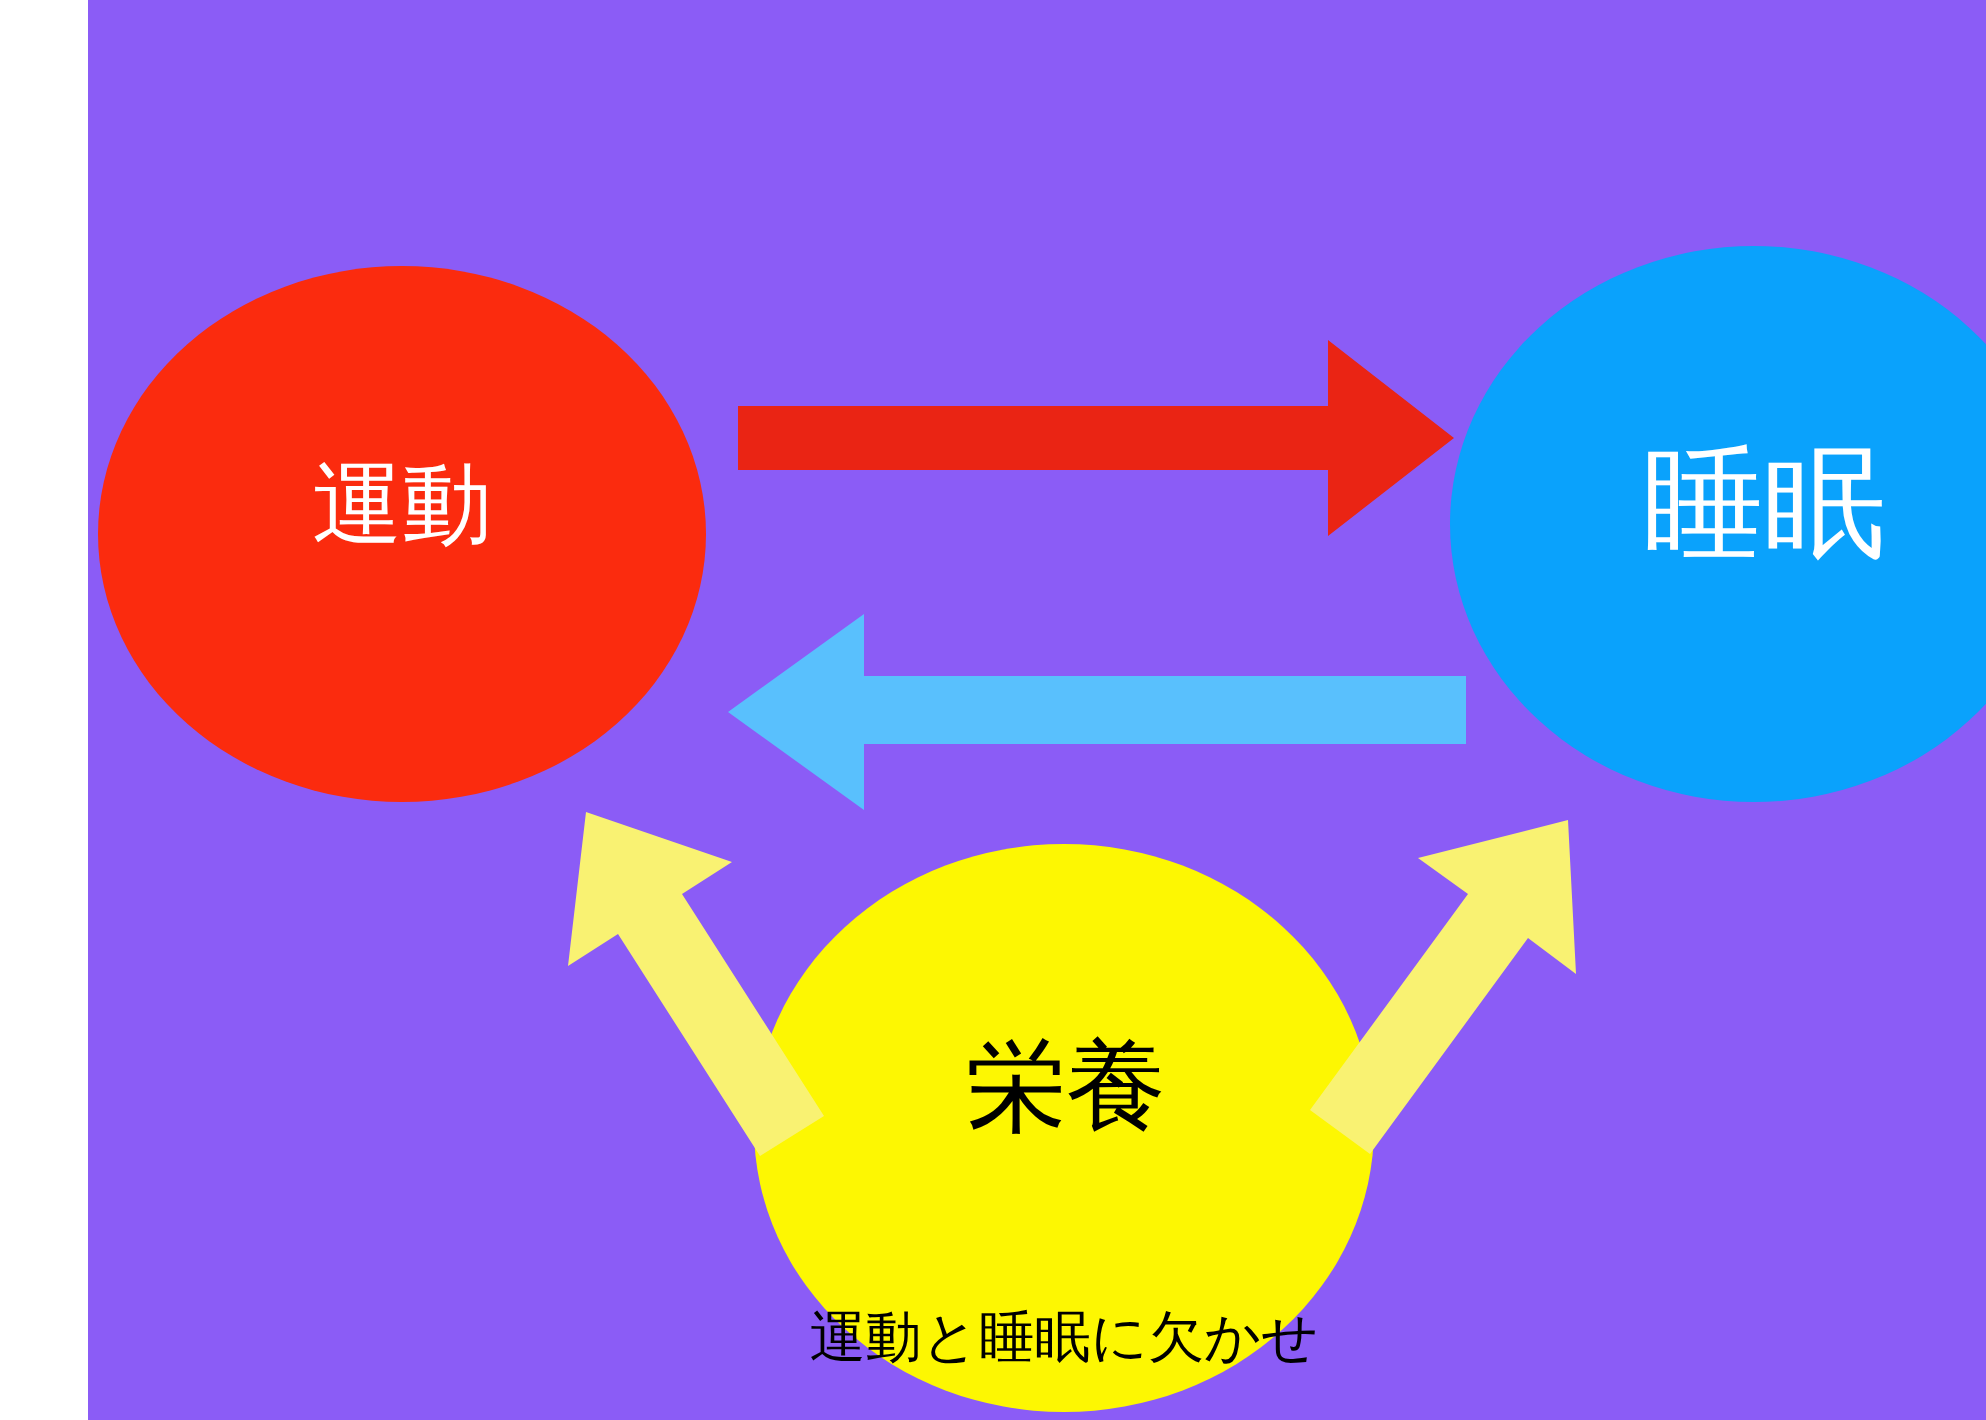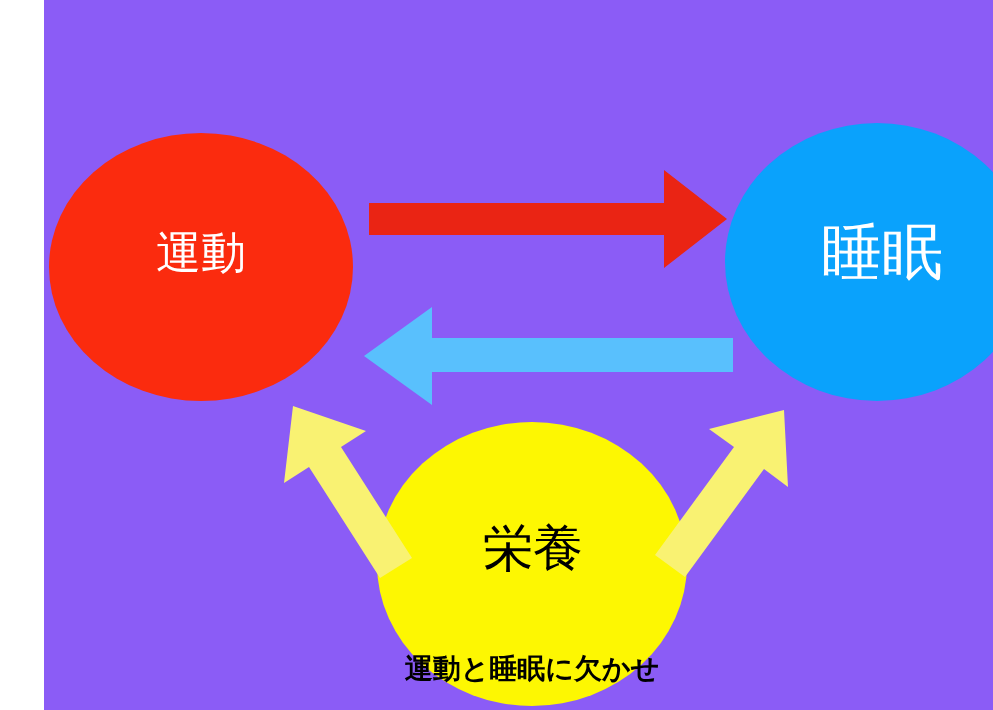--- a/index.html
+++ b/index.html
@@ -33,21 +33,21 @@
   .label-exercise  { left: 157px; top: 252px; font-size: 45px; }
   .label-sleep     { left: 838px; top: 252px; font-size: 61px; }
   .label-nutrition { left: 489px; top: 548px; font-size: 50px; }
   .caption {
     position: absolute;
     left: 488px;
     top: 669px;
     transform: translate(-50%, -50%);
     white-space: nowrap;
     font-size: 28px;
-    font-weight: 700;
+    font-weight: 400;
     line-height: 1;
   }
 </style>
 </head>
 <body>
 
 <div class="canvas" style="background-color: #8b5cf6; margin-left: 44px;">
 
   <svg class="diagram-svg" viewBox="0 0 993 710">
 
@@ -63,17 +63,17 @@
 
     <polygon points="336,578 265,467 240,483 249,406 322,431 297,447 368,558" fill="#f9f272"></polygon>
 
     <polygon points="611,555 690,447 665,429 740,410 744,487 720,469 641,577" fill="#f9f272"></polygon>
   </svg>
 
   <div class="node-label label-exercise" style="color: rgb(255, 255, 255);">運動</div>
 
   <div class="node-label label-sleep" style="color: rgb(255, 255, 255);">睡眠</div>
 
-  <div class="node-label label-nutrition" style="color: rgb(0, 0, 0);">栄養</div>
+  <div class="node-label label-nutrition" style="color: rgb(0, 0, 0); font-family: Liberation Mono, monospace;">栄養</div>
 
   <div class="caption" style="color: rgb(0, 0, 0);">運動と睡眠に欠かせ</div>
 
 </div>
 
 </body></html>

